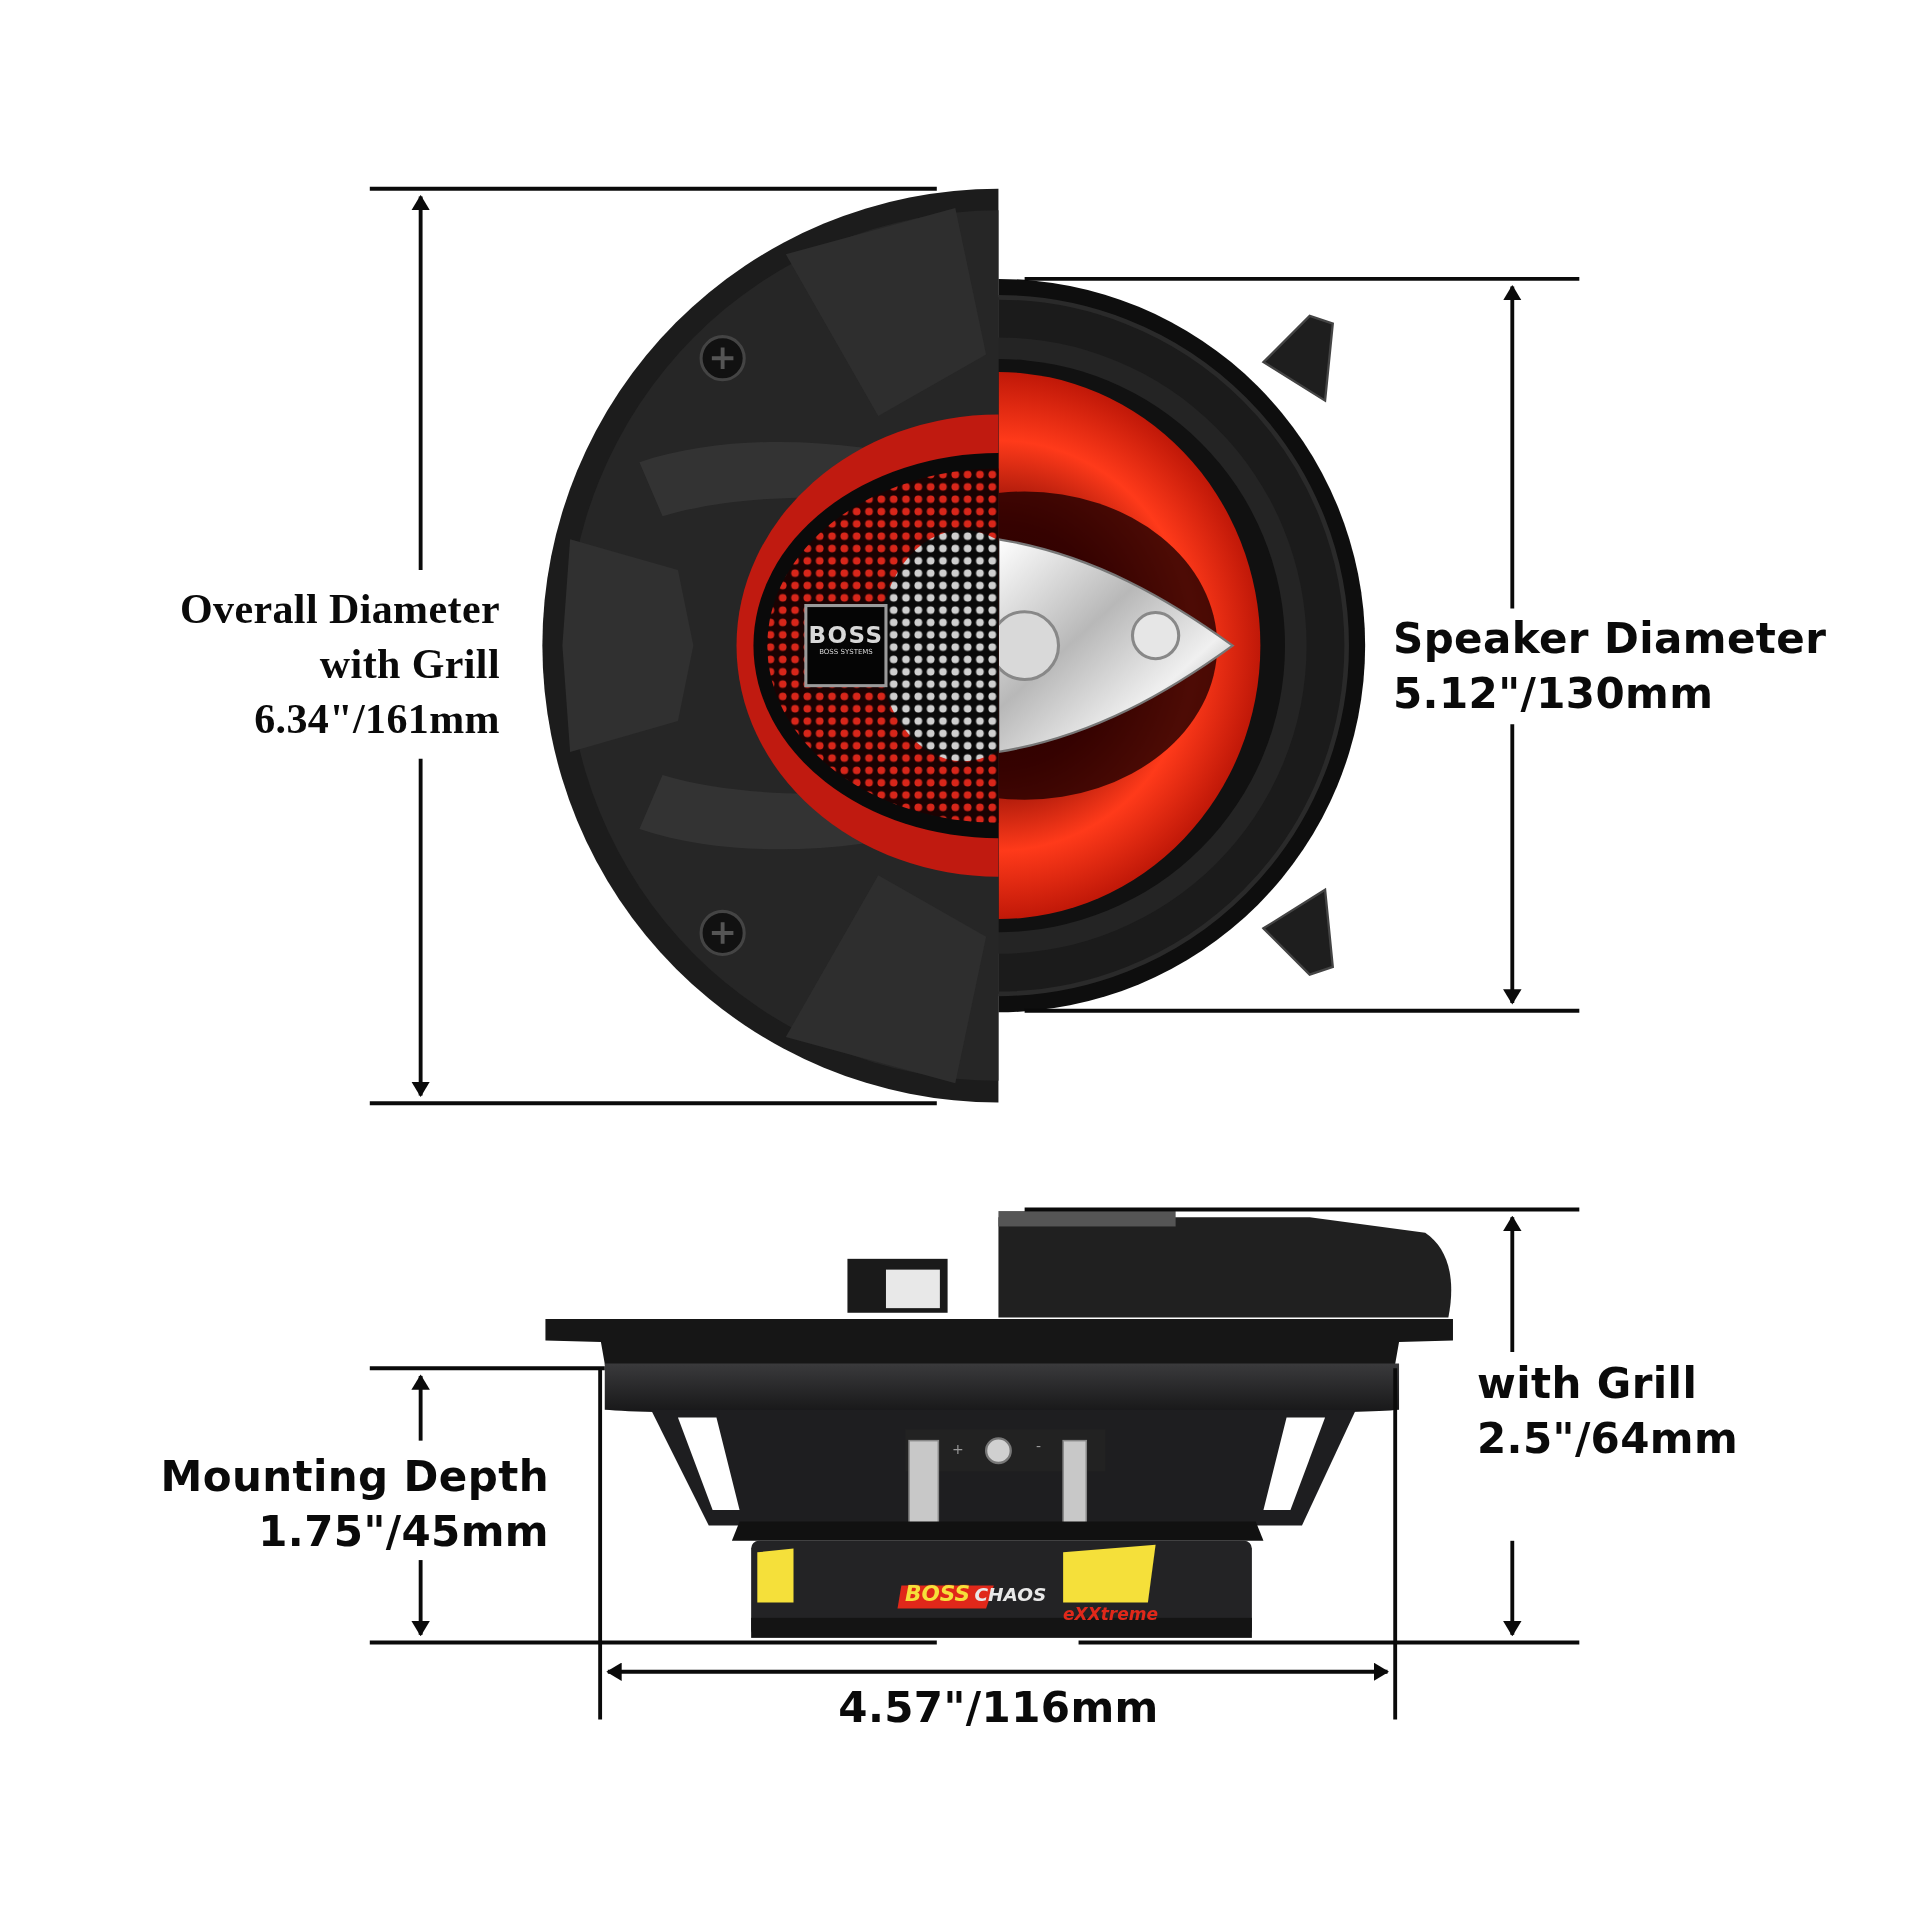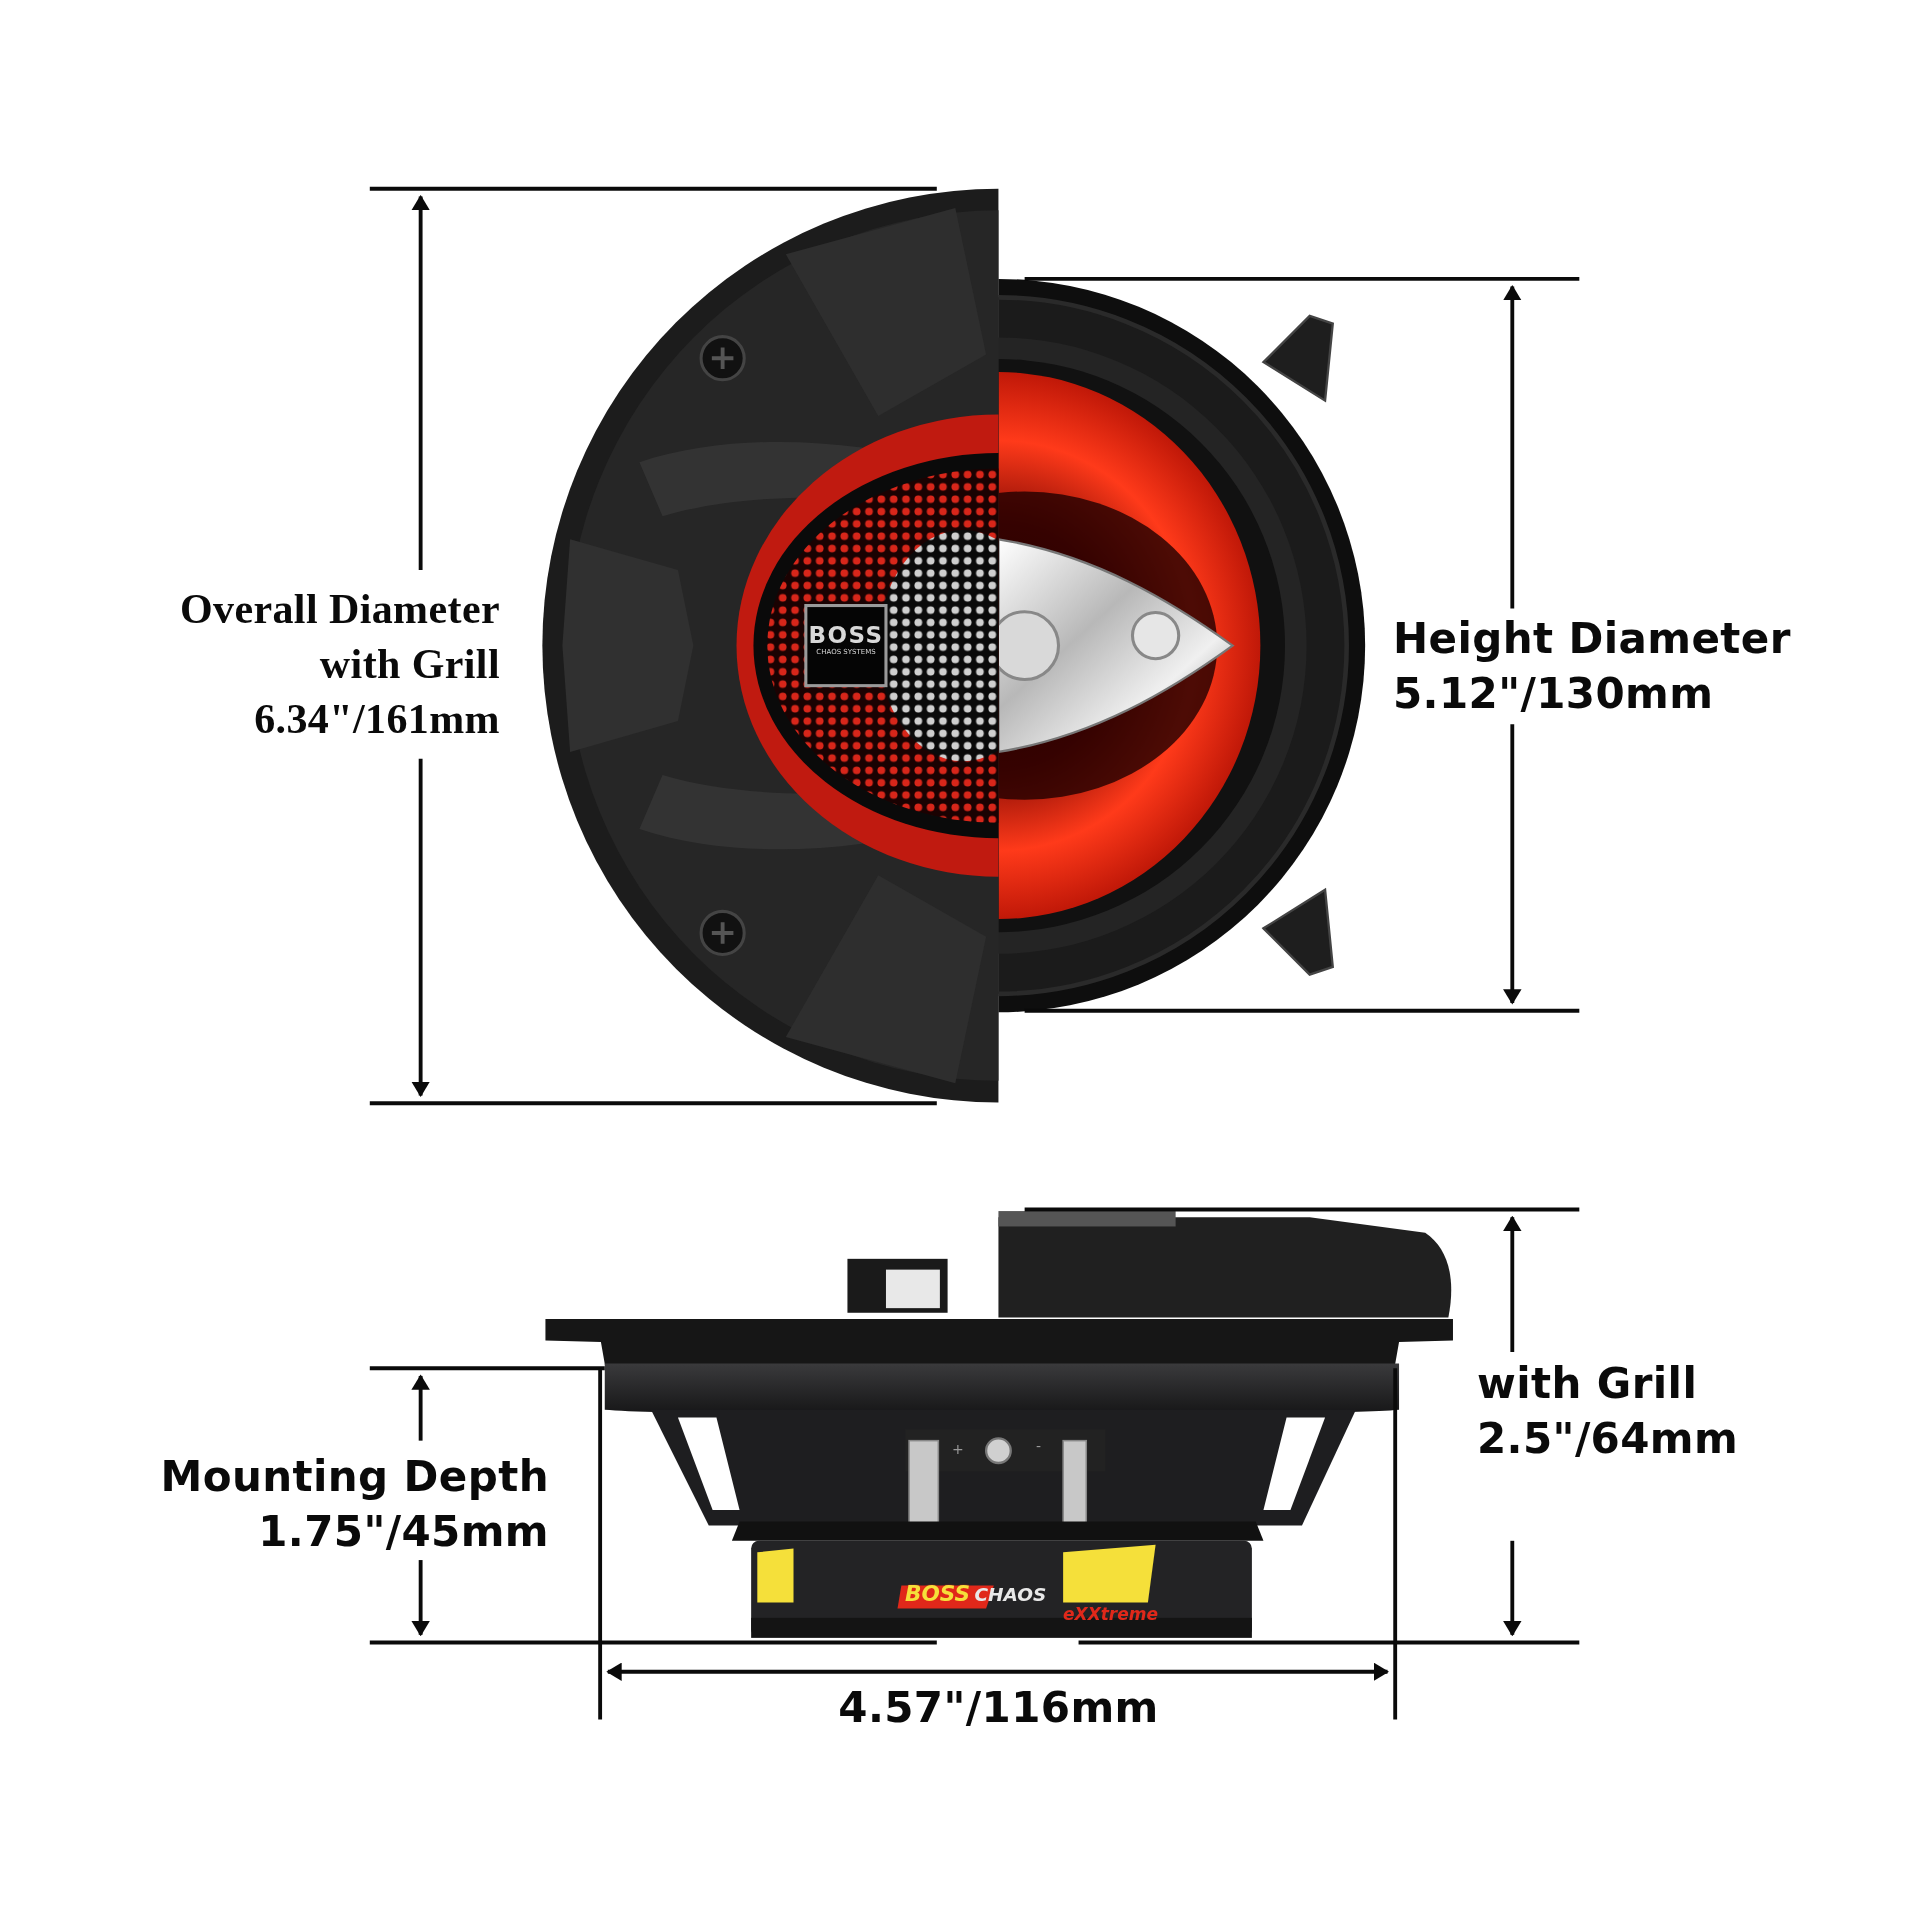--- a/index.html
+++ b/index.html
@@ -149,40 +149,40 @@
   </g>
   <g stroke="#0a0a0a" stroke-width="5" fill="none">
     <line x1="779" y1="1776" x2="779" y2="2232"></line>
     <line x1="1811" y1="1776" x2="1811" y2="2232"></line>
     <line x1="789" y1="2170" x2="1801" y2="2170" marker-start="url(#arr)" marker-end="url(#arr)"></line>
   </g>
 </svg>
 
 <div class="abs" style="left:806px; top:623px; width:80px; text-align:center; color:#d8d8d8;">
   <div style="font-size:23px; font-weight:bold; line-height:25px; letter-spacing:1.5px;">BOSS</div>
-  <div style="font-size:7px; line-height:9.2px;">CHAOS SYSTEMS</div>
+  <div style="font-size:7px; line-height:9.2px;">BOSS SYSTEMS</div>
 </div>
 
 <div class="abs" style="left:905px; top:1581px; white-space:nowrap; font-weight:bold; font-style:italic;">
   <span style="color:#f5e03a; font-size:21.6px; text-shadow:0 0 1.5px #e0281a;">BOSS</span>
   <span style="color:#e8e8e8; font-size:18.5px;">CHAOS</span>
 </div>
 <div class="abs" style="left:1063px; top:1604px; color:#e0281a; font-size:17px; font-weight:bold; font-style:italic;">eXXtreme</div>
 
 <div class="abs" style="left:952px; top:1441px; color:#999; font-size:14px;">+</div>
 <div class="abs" style="left:1036px; top:1438px; color:#999; font-size:14px;">-</div>
 
 <div class="label right" style="right:1426px; top:582px;font-family:Liberation Serif, serif;">
   <div>Overall Diameter</div>
   <div>with Grill</div>
   <div>6.34"/161mm</div>
 </div>
 
 <div class="label left" style="left:1393px; top:611px;">
-  <div>Height Diameter</div>
+  <div>Speaker Diameter</div>
   <div>5.12"/130mm</div>
 </div>
 
 <div class="label left" style="left:1477px; top:1356px;">
   <div>with Grill</div>
   <div>2.5"/64mm</div>
 </div>
 
 <div class="label right" style="right:1377px; top:1449px;">
   <div>Mounting Depth</div>

